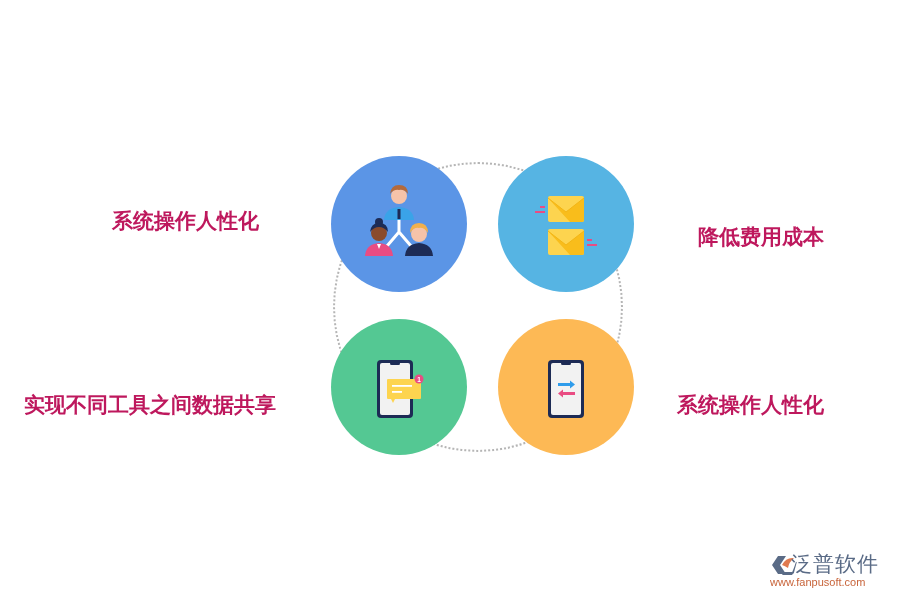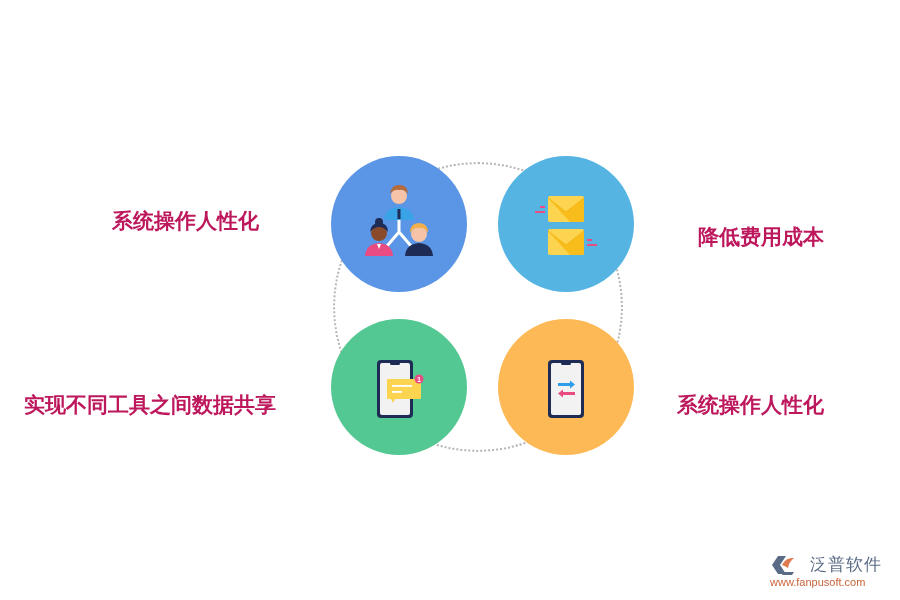--- a/index.html
+++ b/index.html
@@ -4,21 +4,21 @@
 <style>
   html, body { margin:0; padding:0; }
   body { width:900px; height:600px; background:#ffffff; position:relative; overflow:hidden;
          font-family: "DejaVu Sans", "Liberation Sans", sans-serif; }
   .ring { position:absolute; left:333px; top:162px; width:290px; height:290px; border-radius:50%;
           border:2px dotted #b5b5b5; box-sizing:border-box; }
   .node { position:absolute; width:136px; height:136px; border-radius:50%; }
   .node svg { position:absolute; left:0; top:0; width:136px; height:136px; }
   .label { position:absolute; font-size:21px; font-weight:bold; color:#be185d; white-space:nowrap; line-height:26px; }
   .logo { position:absolute; left:768px; top:552px; width:125px; height:40px; }
-  .logo-cn { position:absolute; left:42px; top:0; font-size:17px; color:#5a6b86; letter-spacing:1px; line-height:24px; }
+  .logo-cn { position:absolute; left:23px; top:0; font-size:21px; color:#5a6b86; letter-spacing:1px; line-height:24px; }
   .logo-url { position:absolute; left:2px; top:23px; font-family:Liberation Sans, sans-serif; font-size:11px; color:#c8643a; line-height:14px; }
   .logo-mark { position:absolute; left:2px; top:2px; width:26px; height:22px; }
 </style>
 </head>
 <body>
 
 <div class="ring"></div>
 
 <div class="node" style="left:331px;top:156px;background:#5b95e6;">
   <svg viewBox="0 0 136 136">

